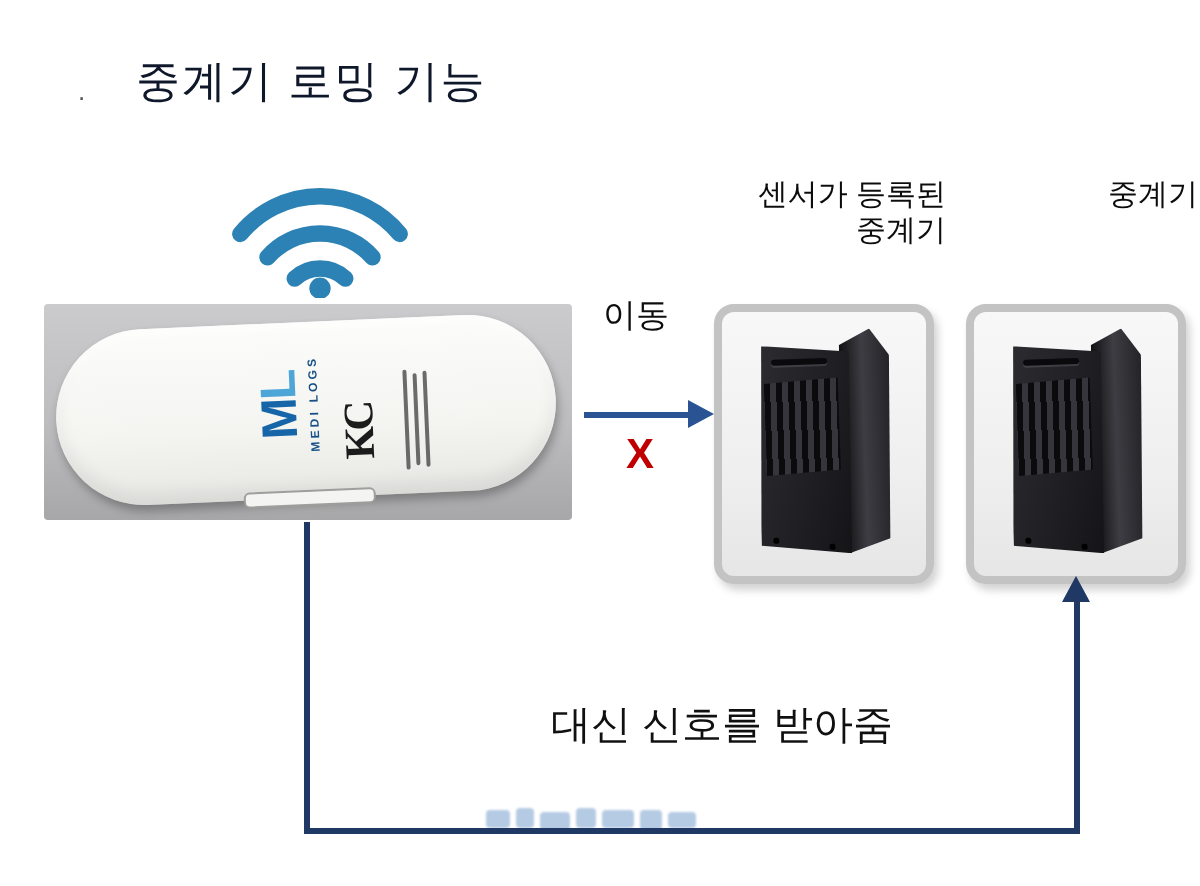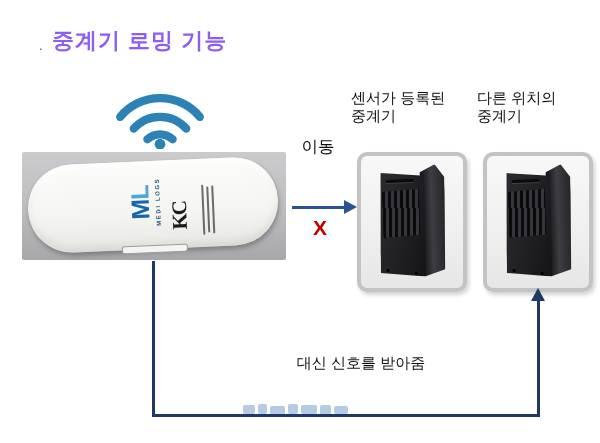--- a/index.html
+++ b/index.html
@@ -3,22 +3,22 @@
 <meta charset="utf-8">
 <style>
   html,body{margin:0;padding:0;background:#fff;}
   .stage{
     position:relative;width:600px;height:443px;background:#ffffff;overflow:hidden;
     font-family:"Liberation Sans","DejaVu Sans",sans-serif;color:#111;
   }
   
   .title-dot{position:absolute;left:39px;top:38px;font-size:13px;color:#555;}
   .page-title{
-    position:absolute;left:52px;top:26px;font-size:22px;font-weight:bold;
-    letter-spacing:1px;color:#8b5cf6;
+    position:absolute;left:68px;top:26px;font-size:22px;font-weight:normal;
+    letter-spacing:1px;color:#0f172a;
   }
   
   .wifi{position:absolute;left:108px;top:81px;width:104px;height:68px;}
   
   .photo{
     position:absolute;left:22px;top:152px;width:264px;height:108px;
     background:linear-gradient(180deg,#cbcbcd 0%,#bdbdbf 55%,#a7a7a9 100%);
     border-radius:2px;
   }
   .capsule{
@@ -44,30 +44,30 @@
   .fineprint{position:absolute;left:174px;top:26px;width:16px;height:52px;}
   .fineprint i{position:absolute;top:0;width:2.4px;background:#3c3c3c;opacity:.75;border-radius:1px;}
   .fineprint i:nth-child(1){left:0;height:50px;}
   .fineprint i:nth-child(2){left:5px;height:46px;top:2px;}
   .fineprint i:nth-child(3){left:10px;height:48px;top:1px;}
   .slot{
     position:absolute;left:92px;top:84px;width:66px;height:8px;border-radius:3px;
     background:#f4f4f2;border:1.5px solid #9e9e9c;box-sizing:border-box;
   }
   
-  .mid-label{position:absolute;left:288px;top:136px;width:60px;text-align:center;
+  .mid-label{position:absolute;left:288px;top:148px;width:60px;text-align:center;
     font-size:16.5px;line-height:20px;color:#0c0c0c;}
   .mid-arrow{position:absolute;left:292px;top:200px;width:66px;height:14px;}
   .mid-arrow .shaft{position:absolute;left:0;top:5.5px;width:54px;height:3.4px;background:#2a5394;}
   .mid-arrow .head{position:absolute;left:52px;top:0;width:0;height:0;
     border-top:7px solid transparent;border-bottom:7px solid transparent;border-left:13px solid #2a5394;}
   .fail-x{position:absolute;left:308px;top:216px;width:24px;text-align:center;
     font-size:21px;font-weight:bold;color:#c00000;}
   
-  .rep-label{position:absolute;top:89px;width:122px;text-align:left;
+  .rep-label{position:absolute;top:89px;width:122px;text-align:right;
     font-size:15px;line-height:18px;color:#0c0c0c;}
   .rep-label.one{left:351px;}
   .rep-label.two{left:477px;}
   
   .rep-card{
     position:absolute;top:152px;width:110px;height:140px;box-sizing:border-box;
     border:4px solid #c3c3c3;border-radius:10px;
     background:linear-gradient(180deg,#f8f8f8 0%,#efefef 60%,#e6e6e6 100%);
     box-shadow:2px 3px 4px rgba(0,0,0,.18);
   }
@@ -106,21 +106,21 @@
   .watermark i{display:inline-block;vertical-align:top;background:#a3bedd;border-radius:2px;margin-right:3px;filter:blur(.4px);}
   .watermark i:nth-child(1){width:12px;height:9px;margin-top:2px;}
   .watermark i:nth-child(2){width:9px;height:10px;margin-top:1px;}
   .watermark i:nth-child(3){width:15px;height:9px;margin-top:3px;}
   .watermark i:nth-child(4){width:10px;height:10px;margin-top:1px;}
   .watermark i:nth-child(5){width:16px;height:9px;margin-top:2px;}
   .watermark i:nth-child(6){width:11px;height:10px;margin-top:2px;}
   .watermark i:nth-child(7){width:14px;height:8px;margin-top:3px;}
   
   .bottom-caption{position:absolute;left:251px;top:352px;width:220px;text-align:center;
-    font-size:15px;line-height:22px;color:#101010;}
+    font-size:20px;line-height:22px;color:#101010;}
 </style>
 </head>
 <body>
 
 <div class="stage">
 
   <span class="title-dot">.</span>
   <div class="page-title">중계기 로밍 기능</div>
 
   <svg class="wifi" viewBox="0 0 100 70">
@@ -153,21 +153,20 @@
     <div class="shaft"></div>
     <div class="head"></div>
   </div>
   <div class="fail-x">X</div>
 
   <div class="rep-label one">
     <div>센서가 등록된</div>
     <div>중계기</div>
   </div>
   <div class="rep-label two">
-    <div>다른 위치의</div>
     <div>중계기</div>
   </div>
 
   <div class="rep-card one">
     <div class="rep-dev">
       <div class="rep-side"></div>
       <div class="rep-front"></div>
       <div class="rep-vents"></div>
       <div class="rep-slit"></div>
       <div class="rep-dot a"></div>

